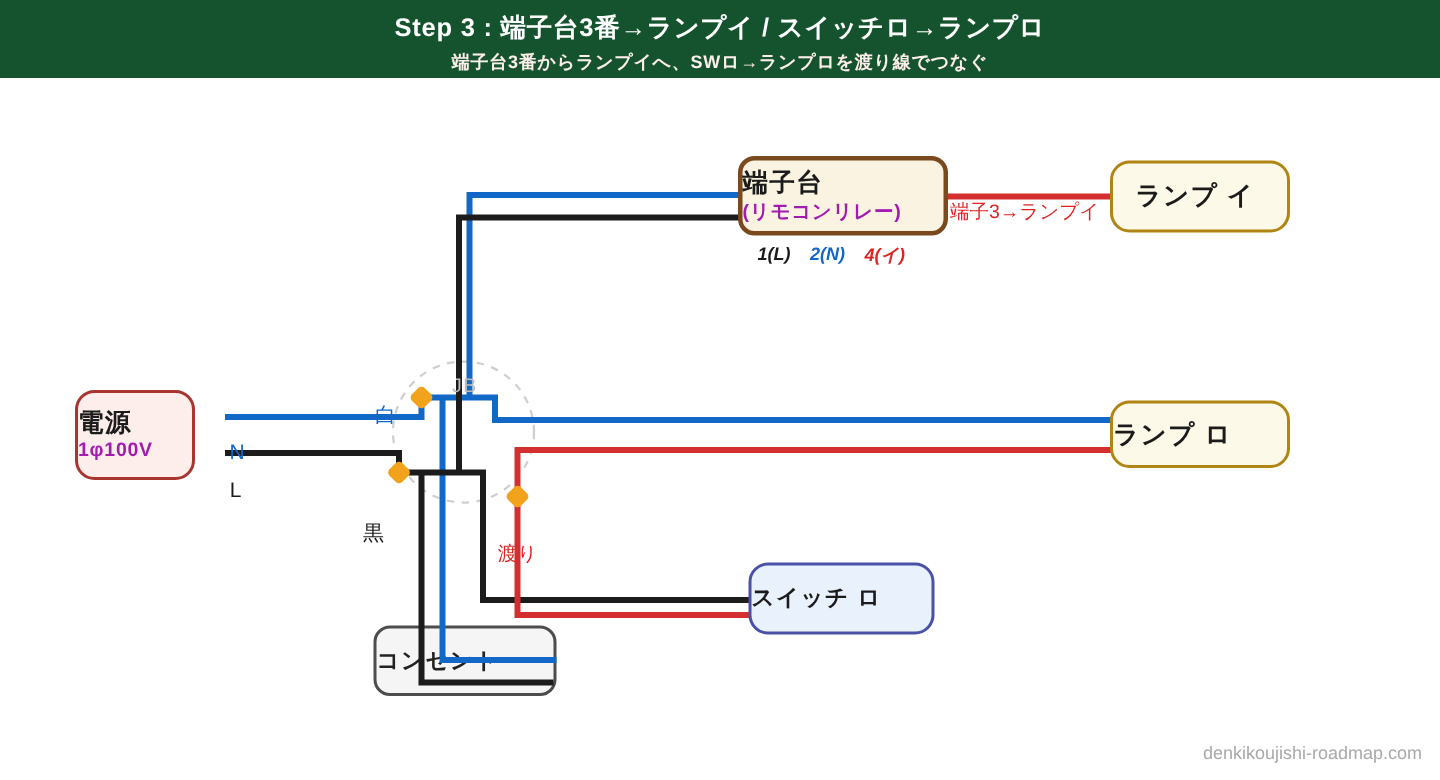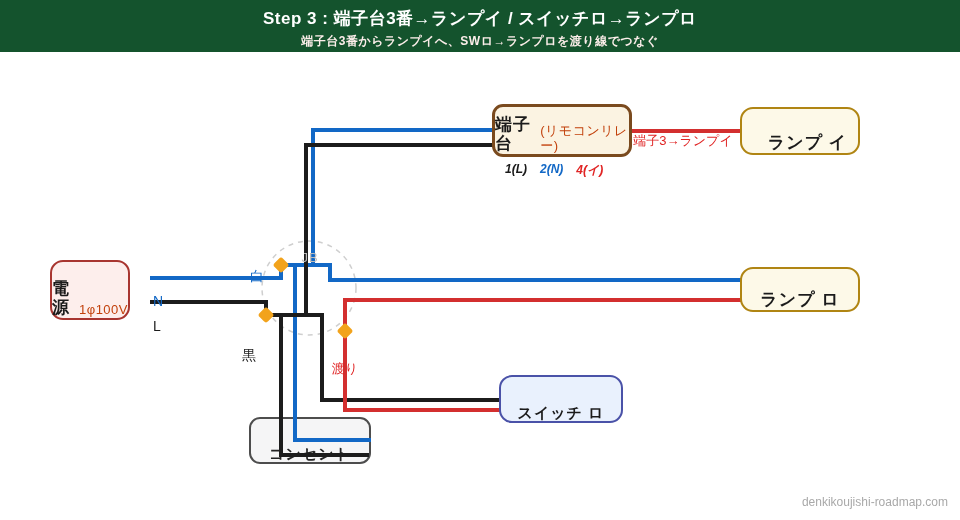--- a/index.html
+++ b/index.html
@@ -15,25 +15,25 @@
   }
   .header-title{
     padding-top:7px;font-size:17px;font-weight:bold;letter-spacing:.5px;
   }
   .header-subtitle{
     margin-top:3px;font-size:12px;font-weight:bold;color:#fceeea;letter-spacing:.5px;
   }
   
   .node{
     position:absolute;box-sizing:border-box;border-radius:13px;
-    display:flex;flex-direction:row;align-items:flex-end;justify-content:center;
+    display:flex;flex-direction:column;align-items:flex-start;justify-content:center;
     line-height:1.15;
   }
   .node-title{font-size:17px;font-weight:bold;color:#1b1b1b;letter-spacing:1px;}
-  .node-sub{font-size:13px;color:#c2410c;font-weight:normal;margin-top:2px;letter-spacing:.5px;}
+  .node-sub{font-size:13px;color:#a21caf;font-weight:bold;margin-top:2px;letter-spacing:.5px;}
   #power   {left:50px; top:260px;width:80px;height:60px;background:#fdeeec;border:2.5px solid #a83530;}
   #terminal{left:492px;top:104px;width:140px;height:53px;background:#fbf3e2;border:3px solid #7a4a1e;border-radius:11px;}
   #lamp-i  {left:740px;top:107px;width:120px;height:48px;background:#fdf9e8;border:2.5px solid #b08513;padding-left:15px;}
   #lamp-ro {left:740px;top:267px;width:120px;height:45px;background:#fdf9e8;border:2.5px solid #b08513;}
   #switch-ro{left:499px;top:375px;width:124px;height:48px;background:#e9f1fd;border:2.5px solid #4a52a8;}
   #outlet  {left:249px;top:417px;width:122px;height:47px;background:#f5f5f6;border:2.5px solid #4d4d4d;border-radius:11px;z-index:1;}
   #outlet .node-title{font-size:15px;color:#222;}
   #switch-ro .node-title{font-size:15px;}
   .layer-top{z-index:3;}
   

